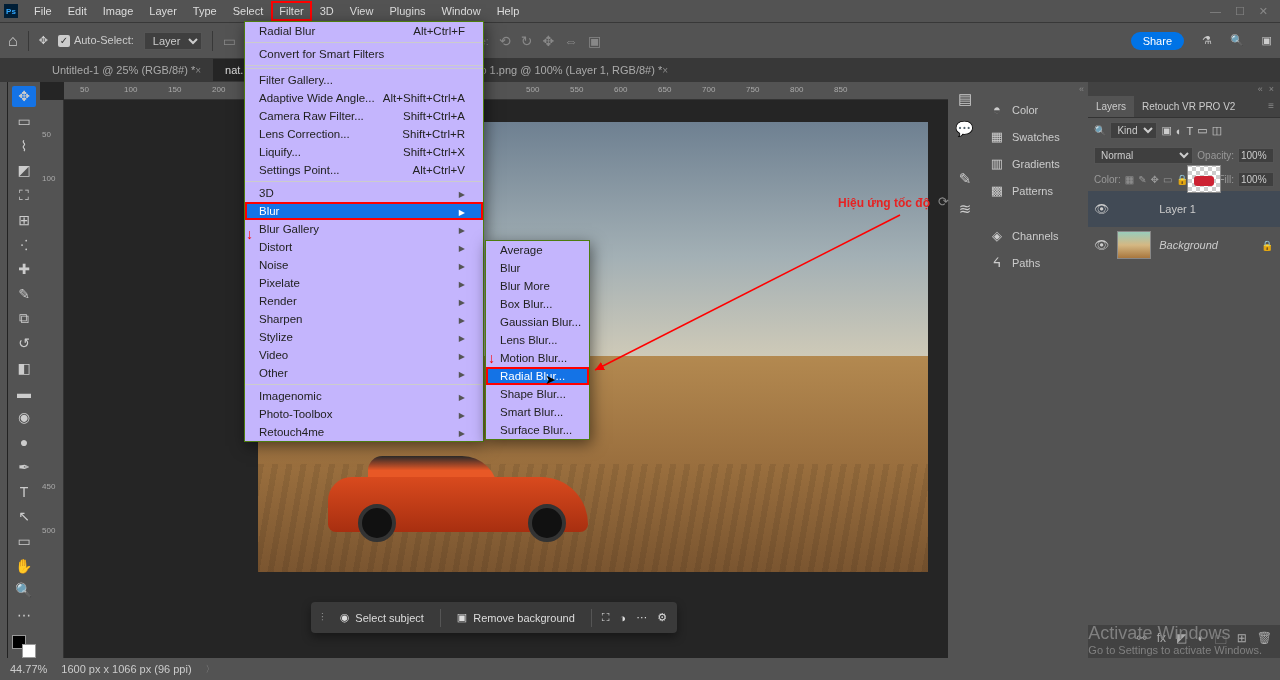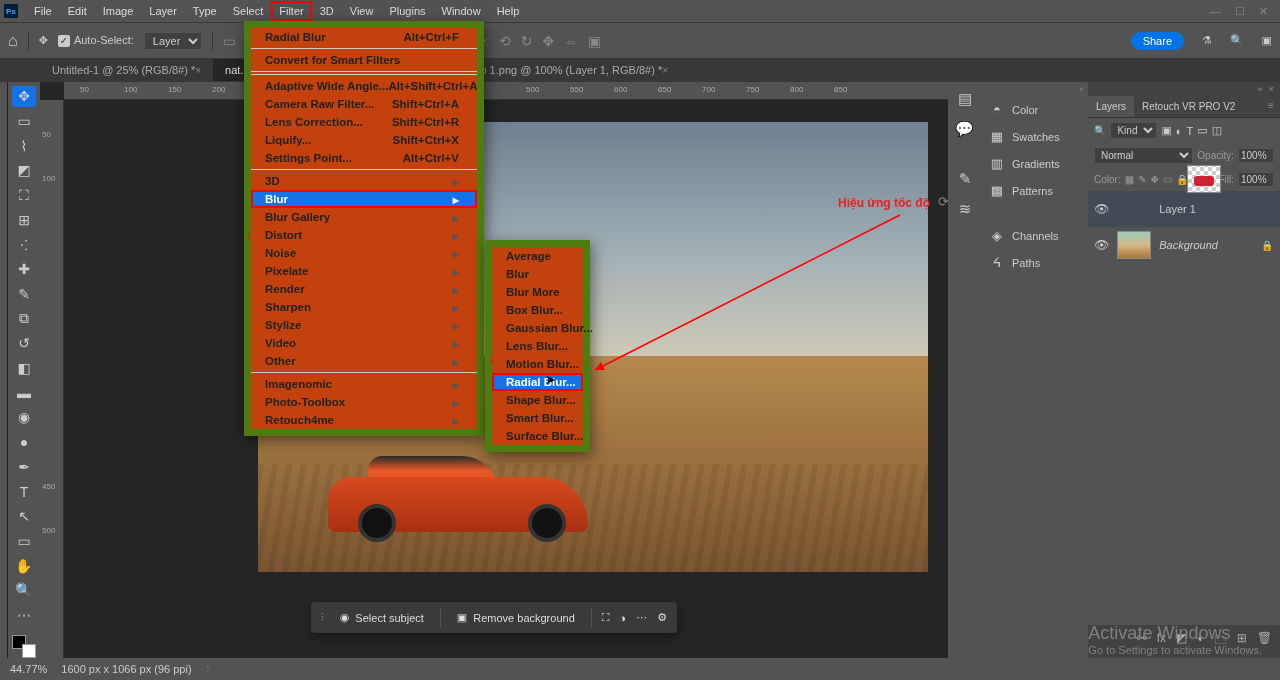--- a/index.html
+++ b/index.html
@@ -38,21 +38,21 @@
 .dunes { position: absolute; bottom: 0; left: 0; right: 0; height: 48%; background: linear-gradient(to bottom, #b38950, #9a6f3e 50%, #7a5530); }
 .dune-shadow { position: absolute; bottom: 0; left: 0; right: 0; height: 50%; background: repeating-linear-gradient(100deg, rgba(0,0,0,0.08) 0 6px, transparent 6px 14px); }
 .car { position: absolute; left: 70px; bottom: 30px; width: 260px; height: 90px; }
 .car-body { width: 100%; height: 55px; background: linear-gradient(to bottom, #d94a1e, #a82f10); border-radius: 30px 60px 10px 10px; position: absolute; bottom: 10px; }
 .car-top { width: 130px; height: 36px; background: linear-gradient(to bottom, #2b2b2b, #e85826 40%); border-radius: 20px 50px 0 0; position: absolute; left: 40px; bottom: 50px; }
 .wheel { width: 38px; height: 38px; background: #111; border-radius: 50%; position: absolute; bottom: 0; border: 4px solid #333; }
 .wheel.front { right: 22px; } .wheel.rear { left: 30px; }
 .context-toolbar { position: absolute; left: 50%; transform: translateX(-50%); bottom: 25px; background: #3a3a3a; display: flex; align-items: center; gap: 10px; padding: 6px 10px; border-radius: 4px; font-size: 11px; color: #ddd; box-shadow: 0 4px 10px rgba(0,0,0,0.4); }
 .context-toolbar .btn { display: flex; align-items: center; gap: 6px; padding: 3px 6px; }
 .context-toolbar .vdiv { width: 1px; height: 18px; background: #555; }
-.dropdown { position: absolute; background: #c2410c; color: #222; font-size: 11.5px; box-shadow: 2px 4px 14px rgba(0,0,0,0.5); border: 7px solid #4d7c0f; z-index: 100; font-weight: bold; }
+.dropdown { position: absolute; background: #c4b5fd; color: #222; font-size: 11.5px; box-shadow: 2px 4px 14px rgba(0,0,0,0.5); border: 1px solid #4d7c0f; z-index: 100; }
 .dropdown .row { display: flex; justify-content: space-between; align-items: center; padding: 2.5px 18px 2.5px 14px; white-space: nowrap; cursor: pointer; min-height: 18px; }
 .dropdown .row.hl { background: #1473e6; color: #fff; border: 2px solid red; padding: 1px 16px 1px 12px; }
 .dropdown .sub-hl { background: #1473e6; color: #fff; border: 2px solid red; padding: 1px 16px 1px 12px;}
 .dropdown hr { border: none; border-top: 1px solid #ccc; margin: 2px 0; }
 .dropdown .arrow::after { content: "▶"; font-size: 8px; color: #555; }
 .dropdown .row.hl .arrow::after { color: white; }
 .filter-menu { left: 244px; top: 21px; width: 240px; }
 .blur-submenu { left: 485px; top: 240px; width: 105px; }
 .red-arrow { position: absolute; color: red; font-size: 14px; z-index: 200; }
 .annotation { position: absolute; color: #e62222; font-size: 12px; font-weight: bold; z-index: 200; }
@@ -344,20 +344,23 @@
       <span>Radial Blur</span>
       <span>Alt+Ctrl+F</span>
     </div>
   <hr>
   <div class="row">
       <span>Convert for Smart Filters</span>
     </div>
   <hr>
   <hr>
   <div class="row">
+      <span>Filter Gallery...</span>
+    </div>
+  <div class="row">
       <span>Adaptive Wide Angle...</span>
       <span>Alt+Shift+Ctrl+A</span>
     </div>
   <div class="row">
       <span>Camera Raw Filter...</span>
       <span>Shift+Ctrl+A</span>
     </div>
   <div class="row">
       <span>Lens Correction...</span>
       <span>Shift+Ctrl+R</span>

